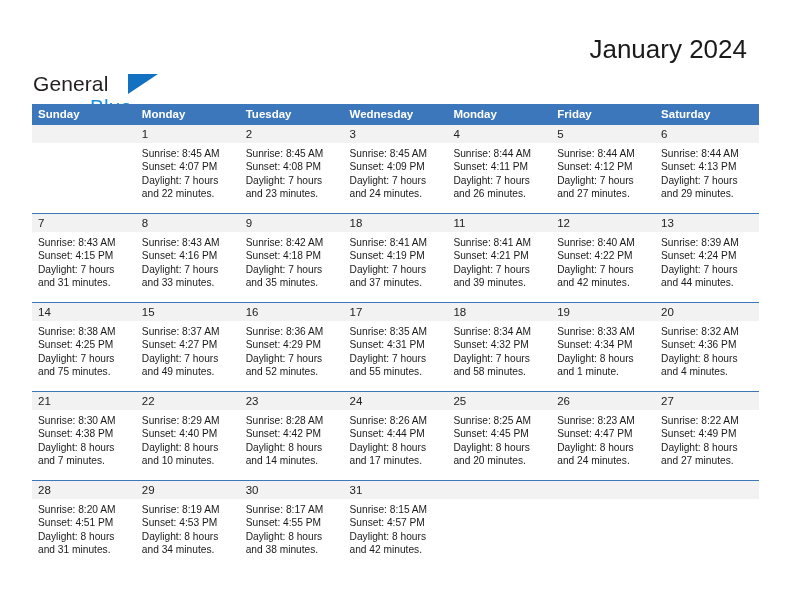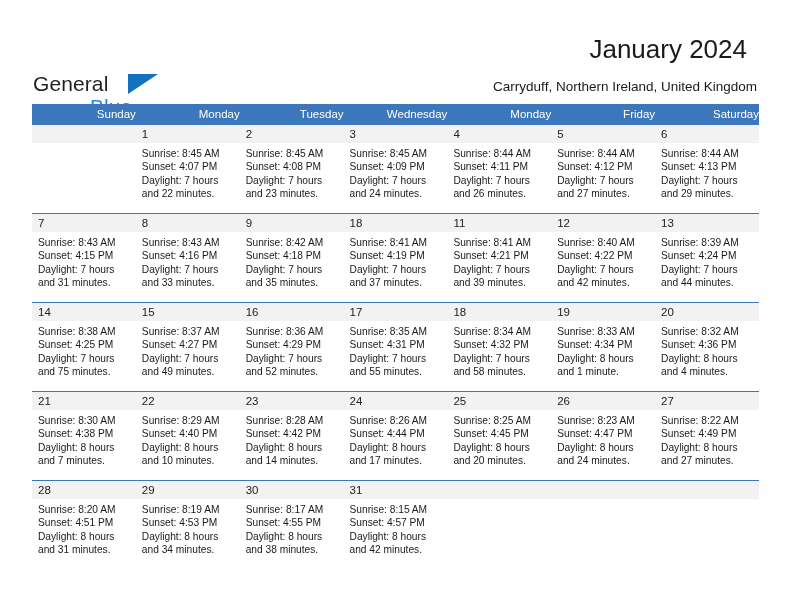--- a/index.html
+++ b/index.html
@@ -90,22 +90,22 @@
     left: 32px;
     top: 104px;
     width: 727px;
     border-collapse: collapse;
     table-layout: fixed;
   }
   .cal th {
     background: #3b77ba;
     color: #ffffff;
     font-size: 11.5px;
-    font-weight: normal;
-    text-align: right;
+    font-weight: bold;
+    text-align: left;
     padding: 4px 0 5px 6px;
     height: 12px;
     border: none;
   }
   .cal td {
     vertical-align: top;
     padding: 0;
     border: none;
     width: 103.85px;
     height: 88px;
@@ -153,21 +153,20 @@
 
     <div class="logo">
       <div class="logo-row1">
         <span class="logo-general">General</span>
         <span class="logo-tri"></span>
       </div>
       <span class="logo-blue">Blue</span>
     </div>
 
     <div class="title">January 2024</div>
-    <div class="subtitle">Carryduff, Northern Ireland, United Kingdom</div>
   </div>
 
   <table class="cal">
     <thead>
       <tr>
         <th>Sunday</th>
         <th>Monday</th>
         <th>Tuesday</th>
         <th>Wednesday</th>
         <th>Monday</th>

